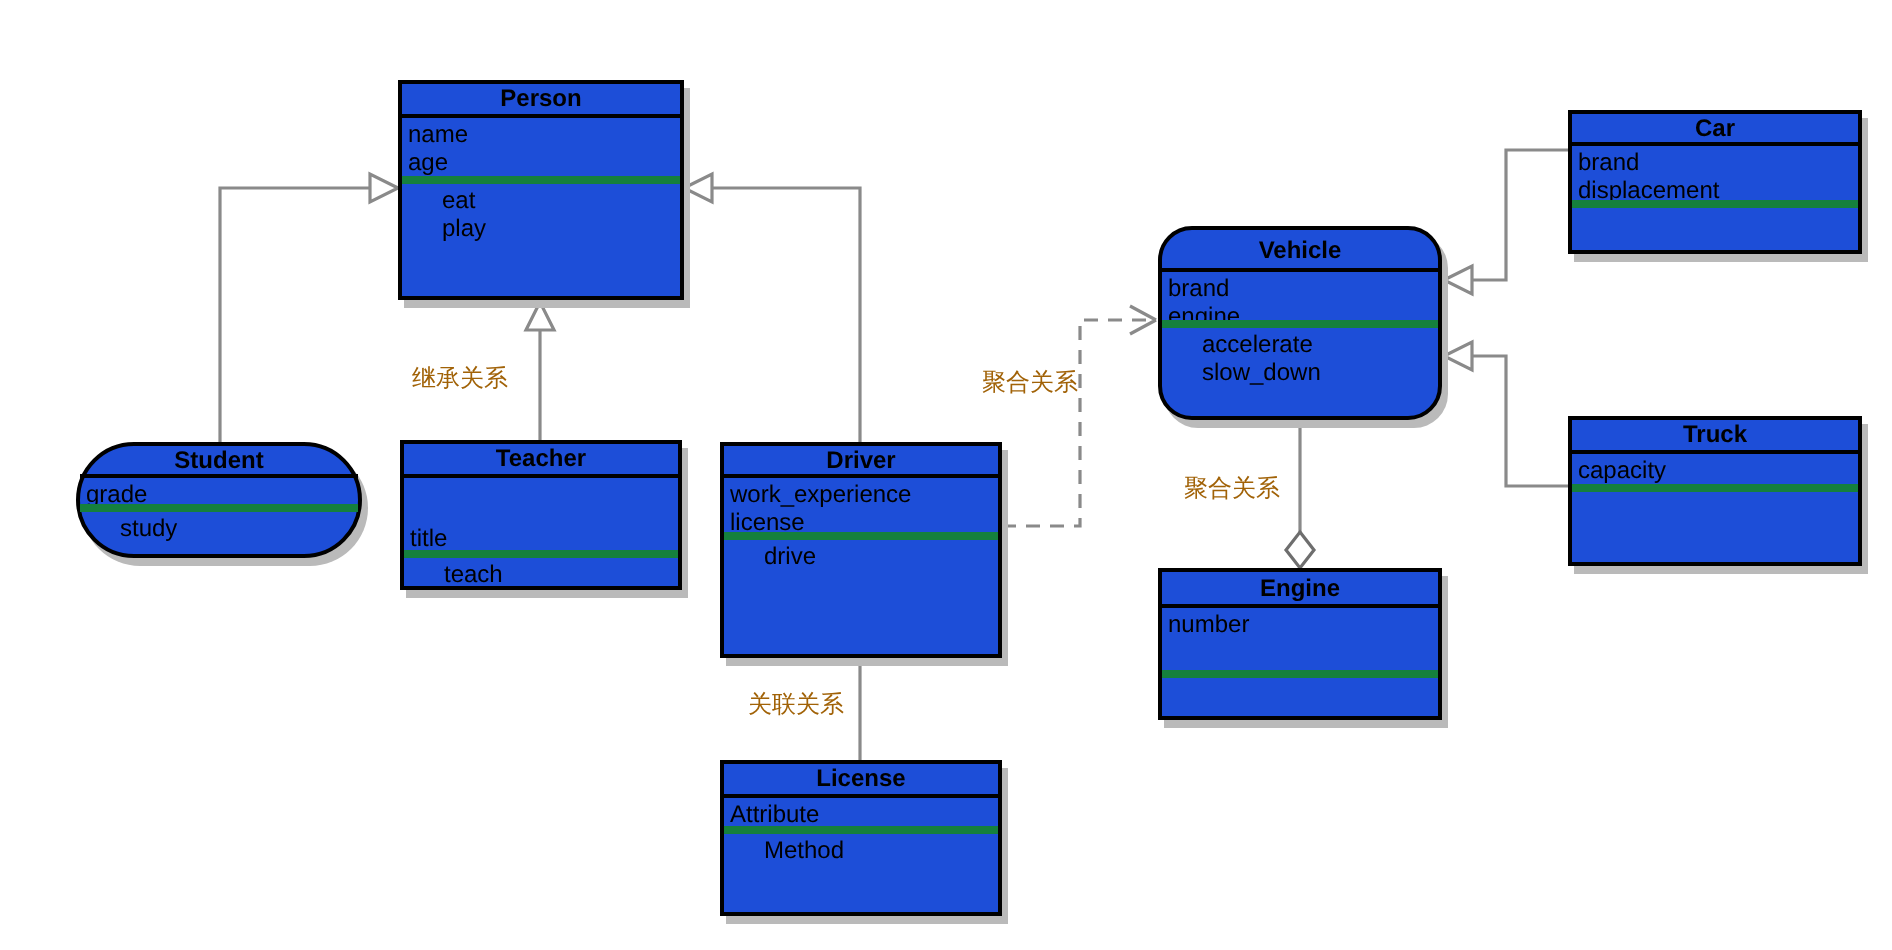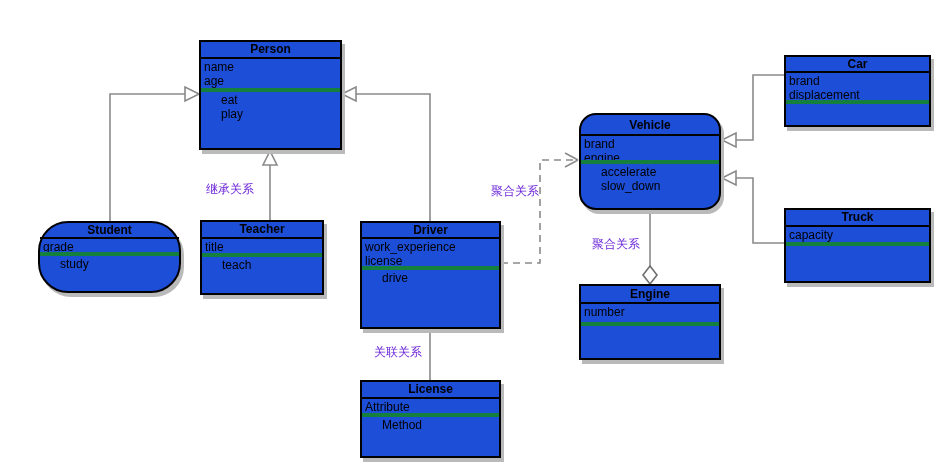--- a/index.html
+++ b/index.html
@@ -51,47 +51,47 @@
   .uml-attrs {
     border-bottom: 4px solid #15803d;
   }
   .uml-methods {
     flex: 1;
     padding-left: 20px;
   }
   .edge-label {
     position: absolute;
     font-size: 12px;
-    color: #6d28d9;
+    color: #a16207;
     white-space: nowrap;
     line-height: 13px;
   }
 
   
   #box-person  { left:199px; top:40px;  width:143px; height:110px; }
   #box-person  .uml-title { height:17px; }
   #box-person  .uml-attrs { height:33px; }
-  #box-student { left:38px;  top:221px; width:143px; height:72px;border-radius:30px; }
+  #box-student { left:38px;  top:221px; width:143px; height:58px;border-radius:30px; }
   #box-student .uml-title { height:16px; }
   #box-student .uml-attrs { height:17px; }
-  #box-teacher { left:200px; top:220px; width:124px; height:75px; }
+  #box-teacher { left:200px; top:220px; width:141px; height:75px; }
   #box-teacher .uml-title { height:17px; }
-  #box-teacher .uml-attrs { height:18px; }
+  #box-teacher .uml-attrs { height:18px;margin-top:22px; }
   #box-driver  { left:360px; top:221px; width:141px; height:108px; }
   #box-driver  .uml-title { height:16px; }
   #box-driver  .uml-attrs { height:31px; }
   #box-license { left:360px; top:380px; width:141px; height:78px; }
   #box-license .uml-title { height:17px; }
   #box-license .uml-attrs { height:18px; }
   #box-vehicle { left:579px; top:113px; width:142px; height:97px;border-radius:17px; }
   #box-vehicle .uml-title { height:21px; line-height:18px; }
   #box-vehicle .uml-attrs { height:28px; }
   #box-engine  { left:579px; top:284px; width:142px; height:76px; }
   #box-engine  .uml-title { height:18px; line-height:15px; }
-  #box-engine  .uml-attrs { height:22px; }
+  #box-engine  .uml-attrs { height:35px; }
   #box-car     { left:784px; top:41px;  width:147px; height:72px;margin-top:14px; }
   #box-car     .uml-title { height:16px; }
   #box-car     .uml-attrs { height:31px; }
   #box-truck   { left:784px; top:208px; width:147px; height:75px; }
   #box-truck   .uml-title { height:17px; }
   #box-truck   .uml-attrs { height:19px; }
 
   
   #lbl-inheritance { left:206px; top:183px; }
   #lbl-dependency  { left:491px; top:185px; }

